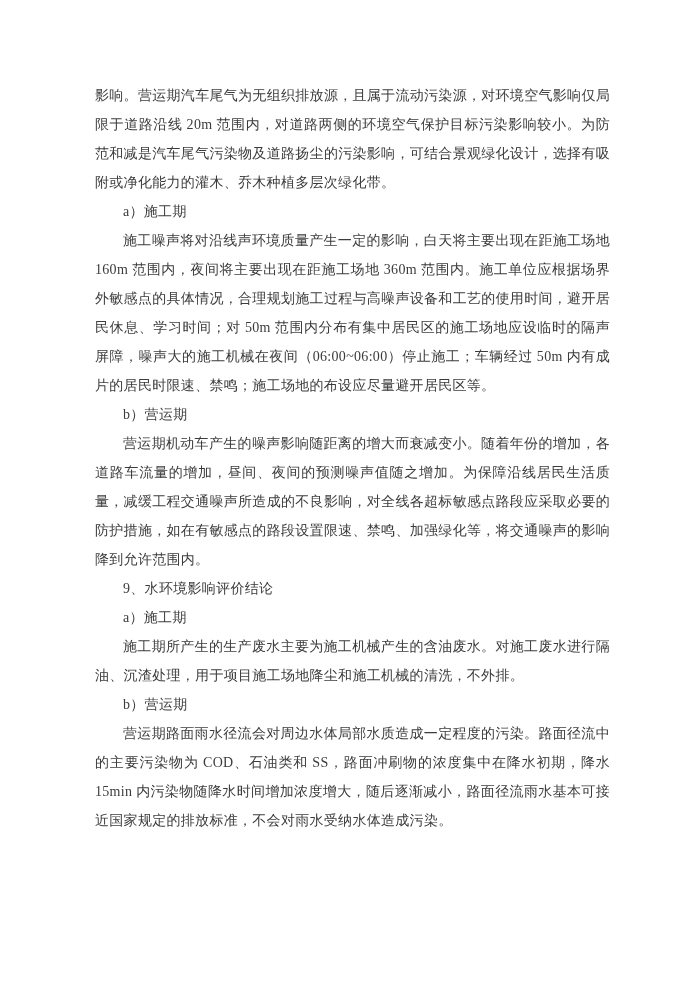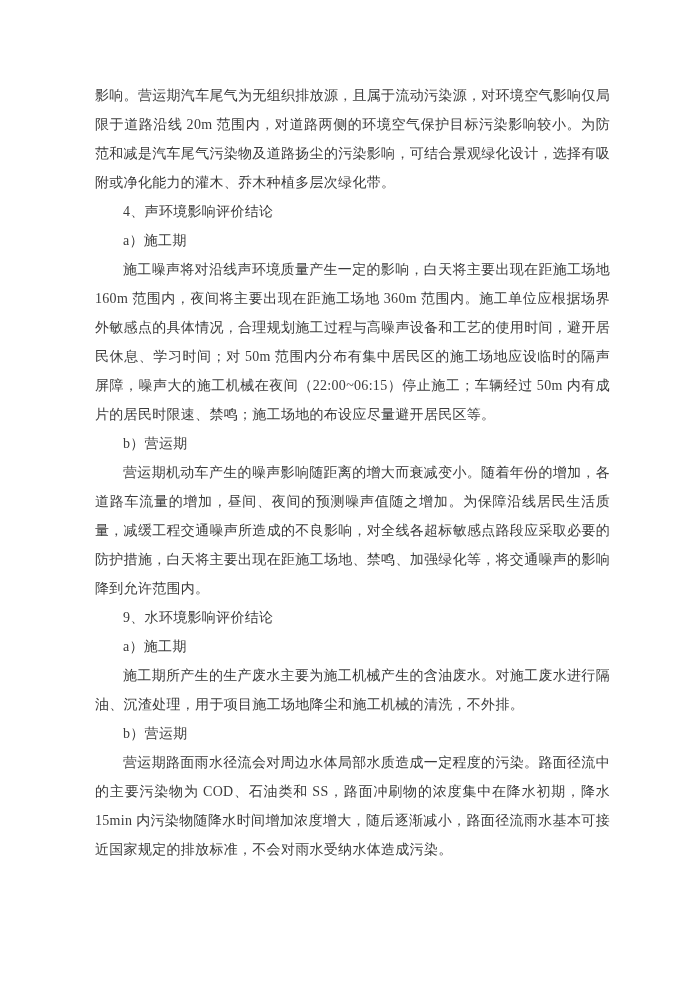--- a/index.html
+++ b/index.html
@@ -32,23 +32,22 @@
   }
   .doc-page p.continuation {
     text-indent: 0;
   }
 </style>
 </head>
 <body>
 
 <div class="doc-page">
   <p class="continuation">影响。营运期汽车尾气为无组织排放源，且属于流动污染源，对环境空气影响仅局限于道路沿线 20m 范围内，对道路两侧的环境空气保护目标污染影响较小。为防范和减是汽车尾气污染物及道路扬尘的污染影响，可结合景观绿化设计，选择有吸附或净化能力的灌木、乔木种植多层次绿化带。</p>
-  <p>4、声环境影响评价结论</p>
   <p>a）施工期</p>
-  <p>施工噪声将对沿线声环境质量产生一定的影响，白天将主要出现在距施工场地 160m 范围内，夜间将主要出现在距施工场地 360m 范围内。施工单位应根据场界外敏感点的具体情况，合理规划施工过程与高噪声设备和工艺的使用时间，避开居民休息、学习时间；对 50m 范围内分布有集中居民区的施工场地应设临时的隔声屏障，噪声大的施工机械在夜间（22:00~06:15）停止施工；车辆经过 50m 内有成片的居民时限速、禁鸣；施工场地的布设应尽量避开居民区等。</p>
+  <p>施工噪声将对沿线声环境质量产生一定的影响，白天将主要出现在距施工场地 160m 范围内，夜间将主要出现在距施工场地 360m 范围内。施工单位应根据场界外敏感点的具体情况，合理规划施工过程与高噪声设备和工艺的使用时间，避开居民休息、学习时间；对 50m 范围内分布有集中居民区的施工场地应设临时的隔声屏障，噪声大的施工机械在夜间（06:00~06:00）停止施工；车辆经过 50m 内有成片的居民时限速、禁鸣；施工场地的布设应尽量避开居民区等。</p>
   <p>b）营运期</p>
-  <p>营运期机动车产生的噪声影响随距离的增大而衰减变小。随着年份的增加，各道路车流量的增加，昼间、夜间的预测噪声值随之增加。为保障沿线居民生活质量，减缓工程交通噪声所造成的不良影响，对全线各超标敏感点路段应采取必要的防护措施，白天将主要出现在距施工场地、禁鸣、加强绿化等，将交通噪声的影响降到允许范围内。</p>
+  <p>营运期机动车产生的噪声影响随距离的增大而衰减变小。随着年份的增加，各道路车流量的增加，昼间、夜间的预测噪声值随之增加。为保障沿线居民生活质量，减缓工程交通噪声所造成的不良影响，对全线各超标敏感点路段应采取必要的防护措施，如在有敏感点的路段设置限速、禁鸣、加强绿化等，将交通噪声的影响降到允许范围内。</p>
   <p>9、水环境影响评价结论</p>
   <p>a）施工期</p>
   <p>施工期所产生的生产废水主要为施工机械产生的含油废水。对施工废水进行隔油、沉渣处理，用于项目施工场地降尘和施工机械的清洗，不外排。</p>
   <p>b）营运期</p>
   <p>营运期路面雨水径流会对周边水体局部水质造成一定程度的污染。路面径流中的主要污染物为 COD、石油类和 SS，路面冲刷物的浓度集中在降水初期，降水 15min 内污染物随降水时间增加浓度增大，随后逐渐减小，路面径流雨水基本可接近国家规定的排放标准，不会对雨水受纳水体造成污染。</p>
 </div>
 
 </body></html>

